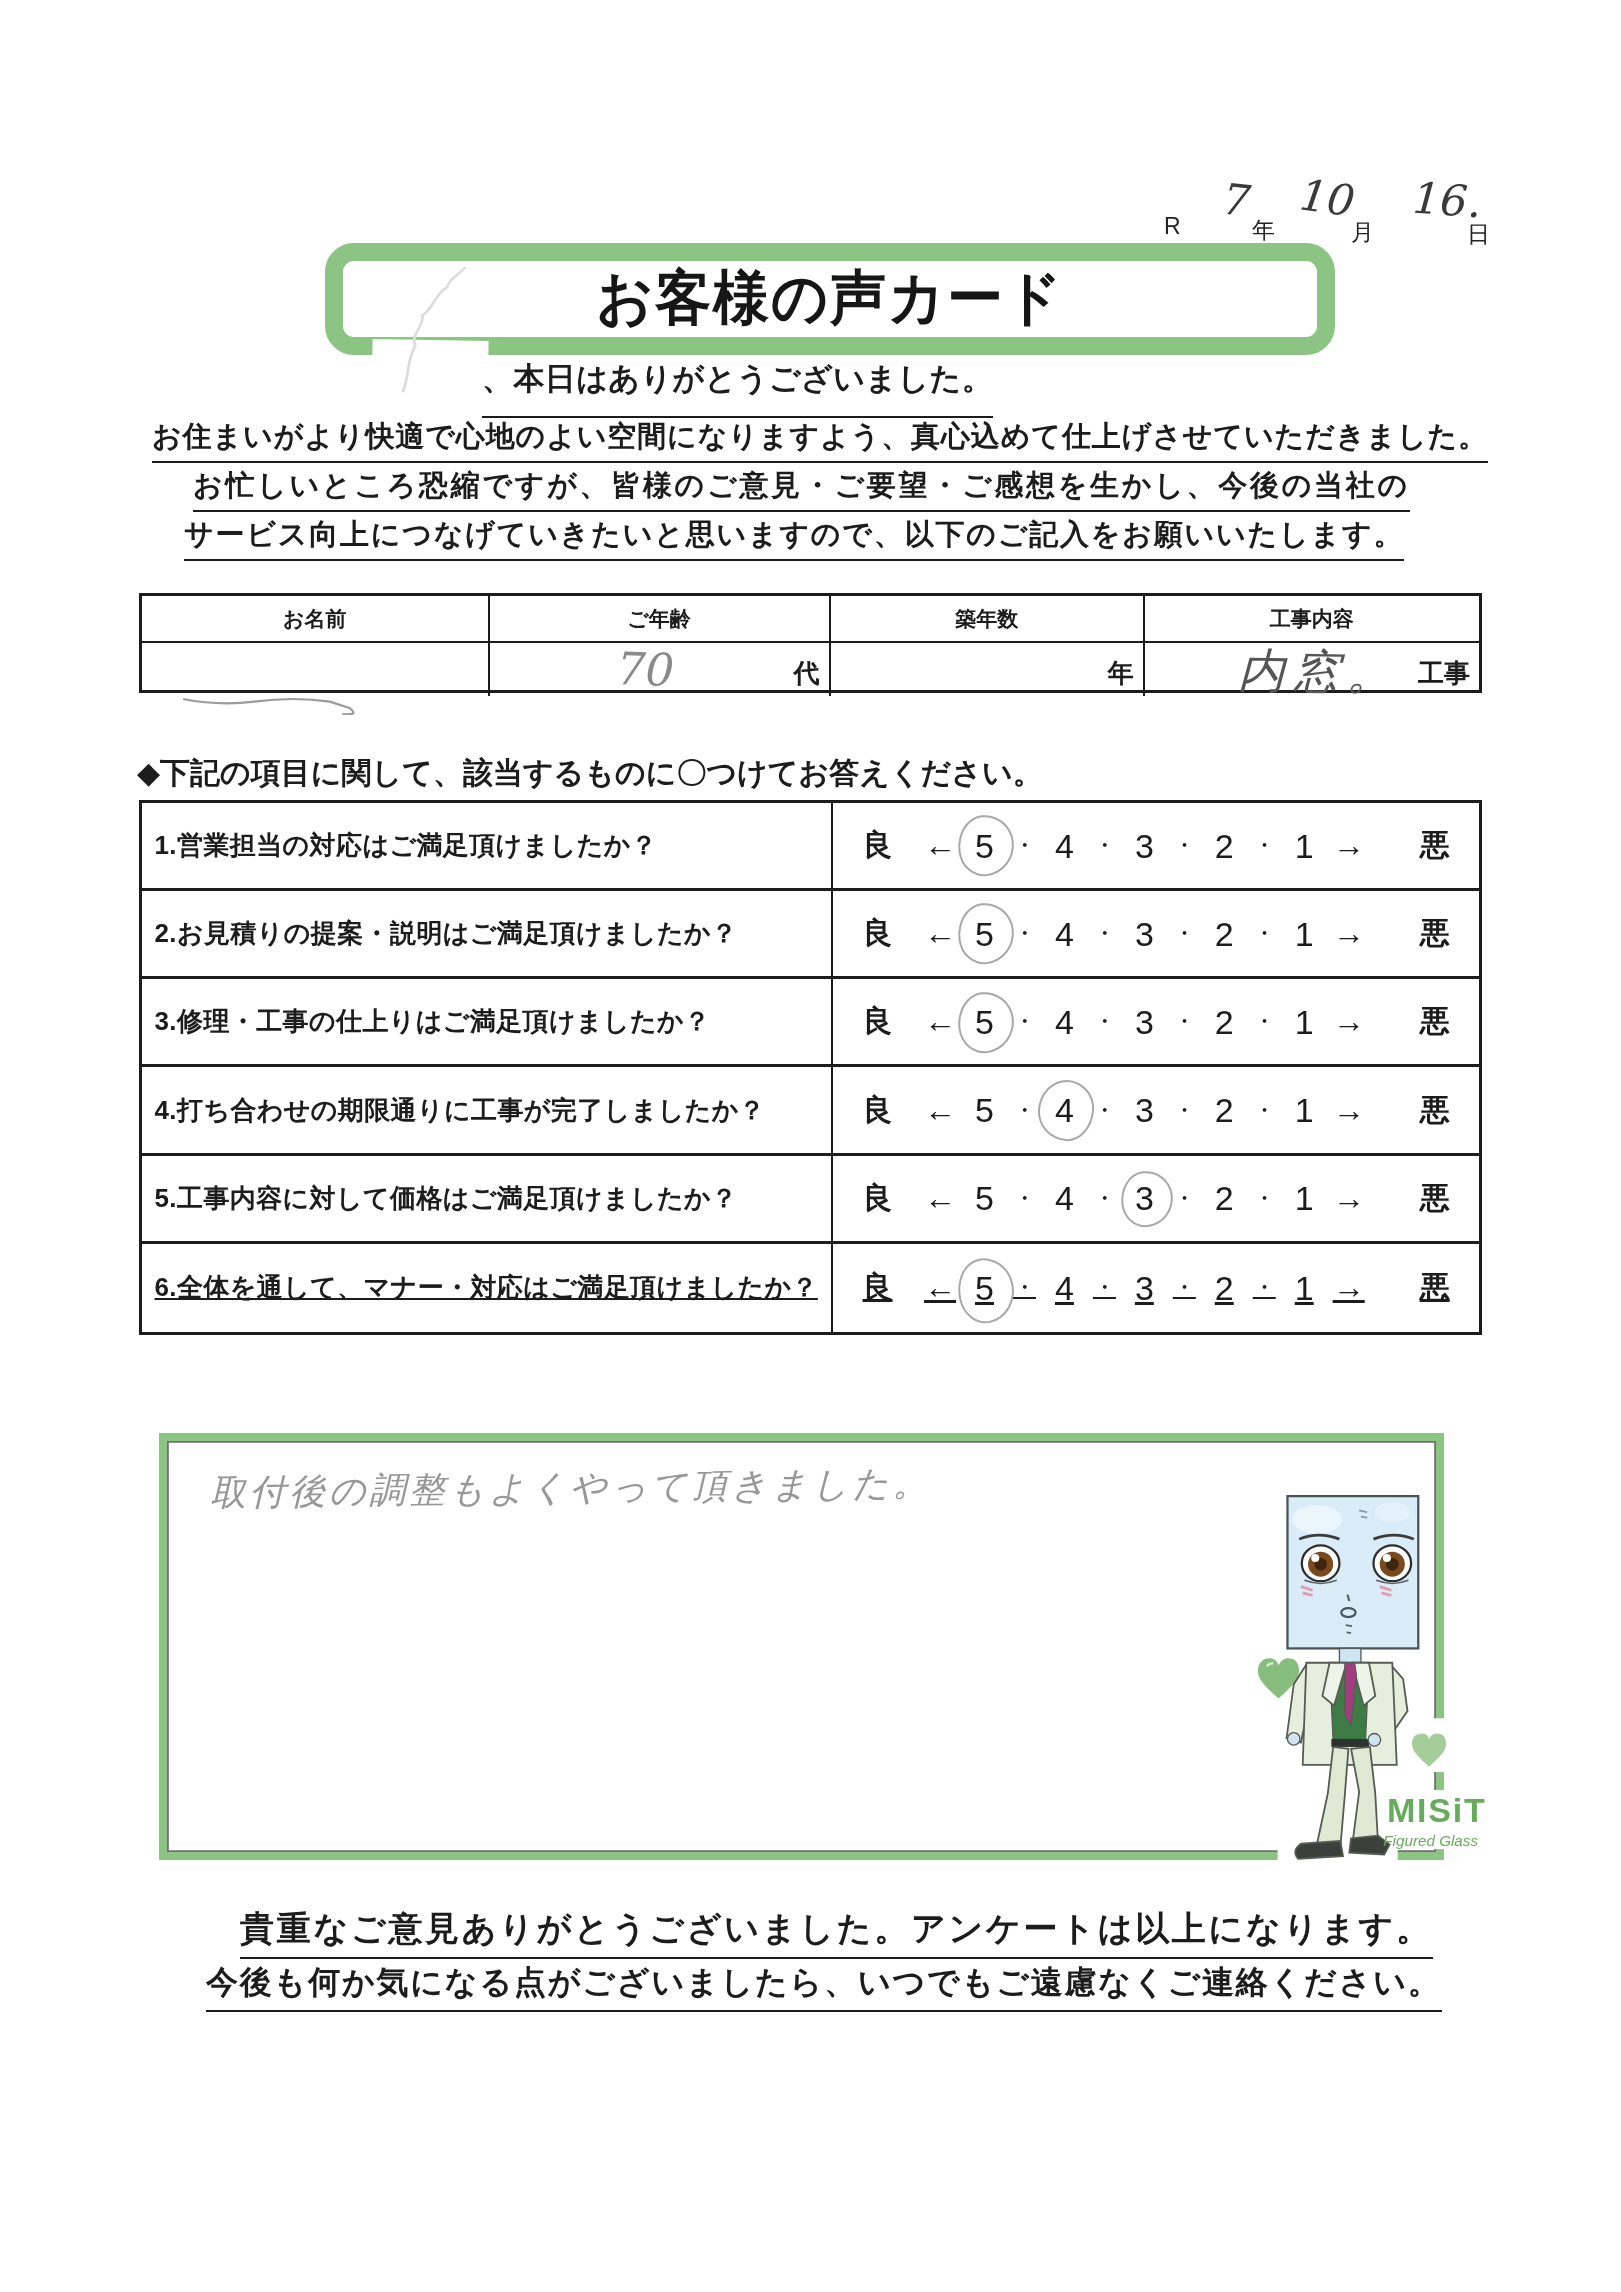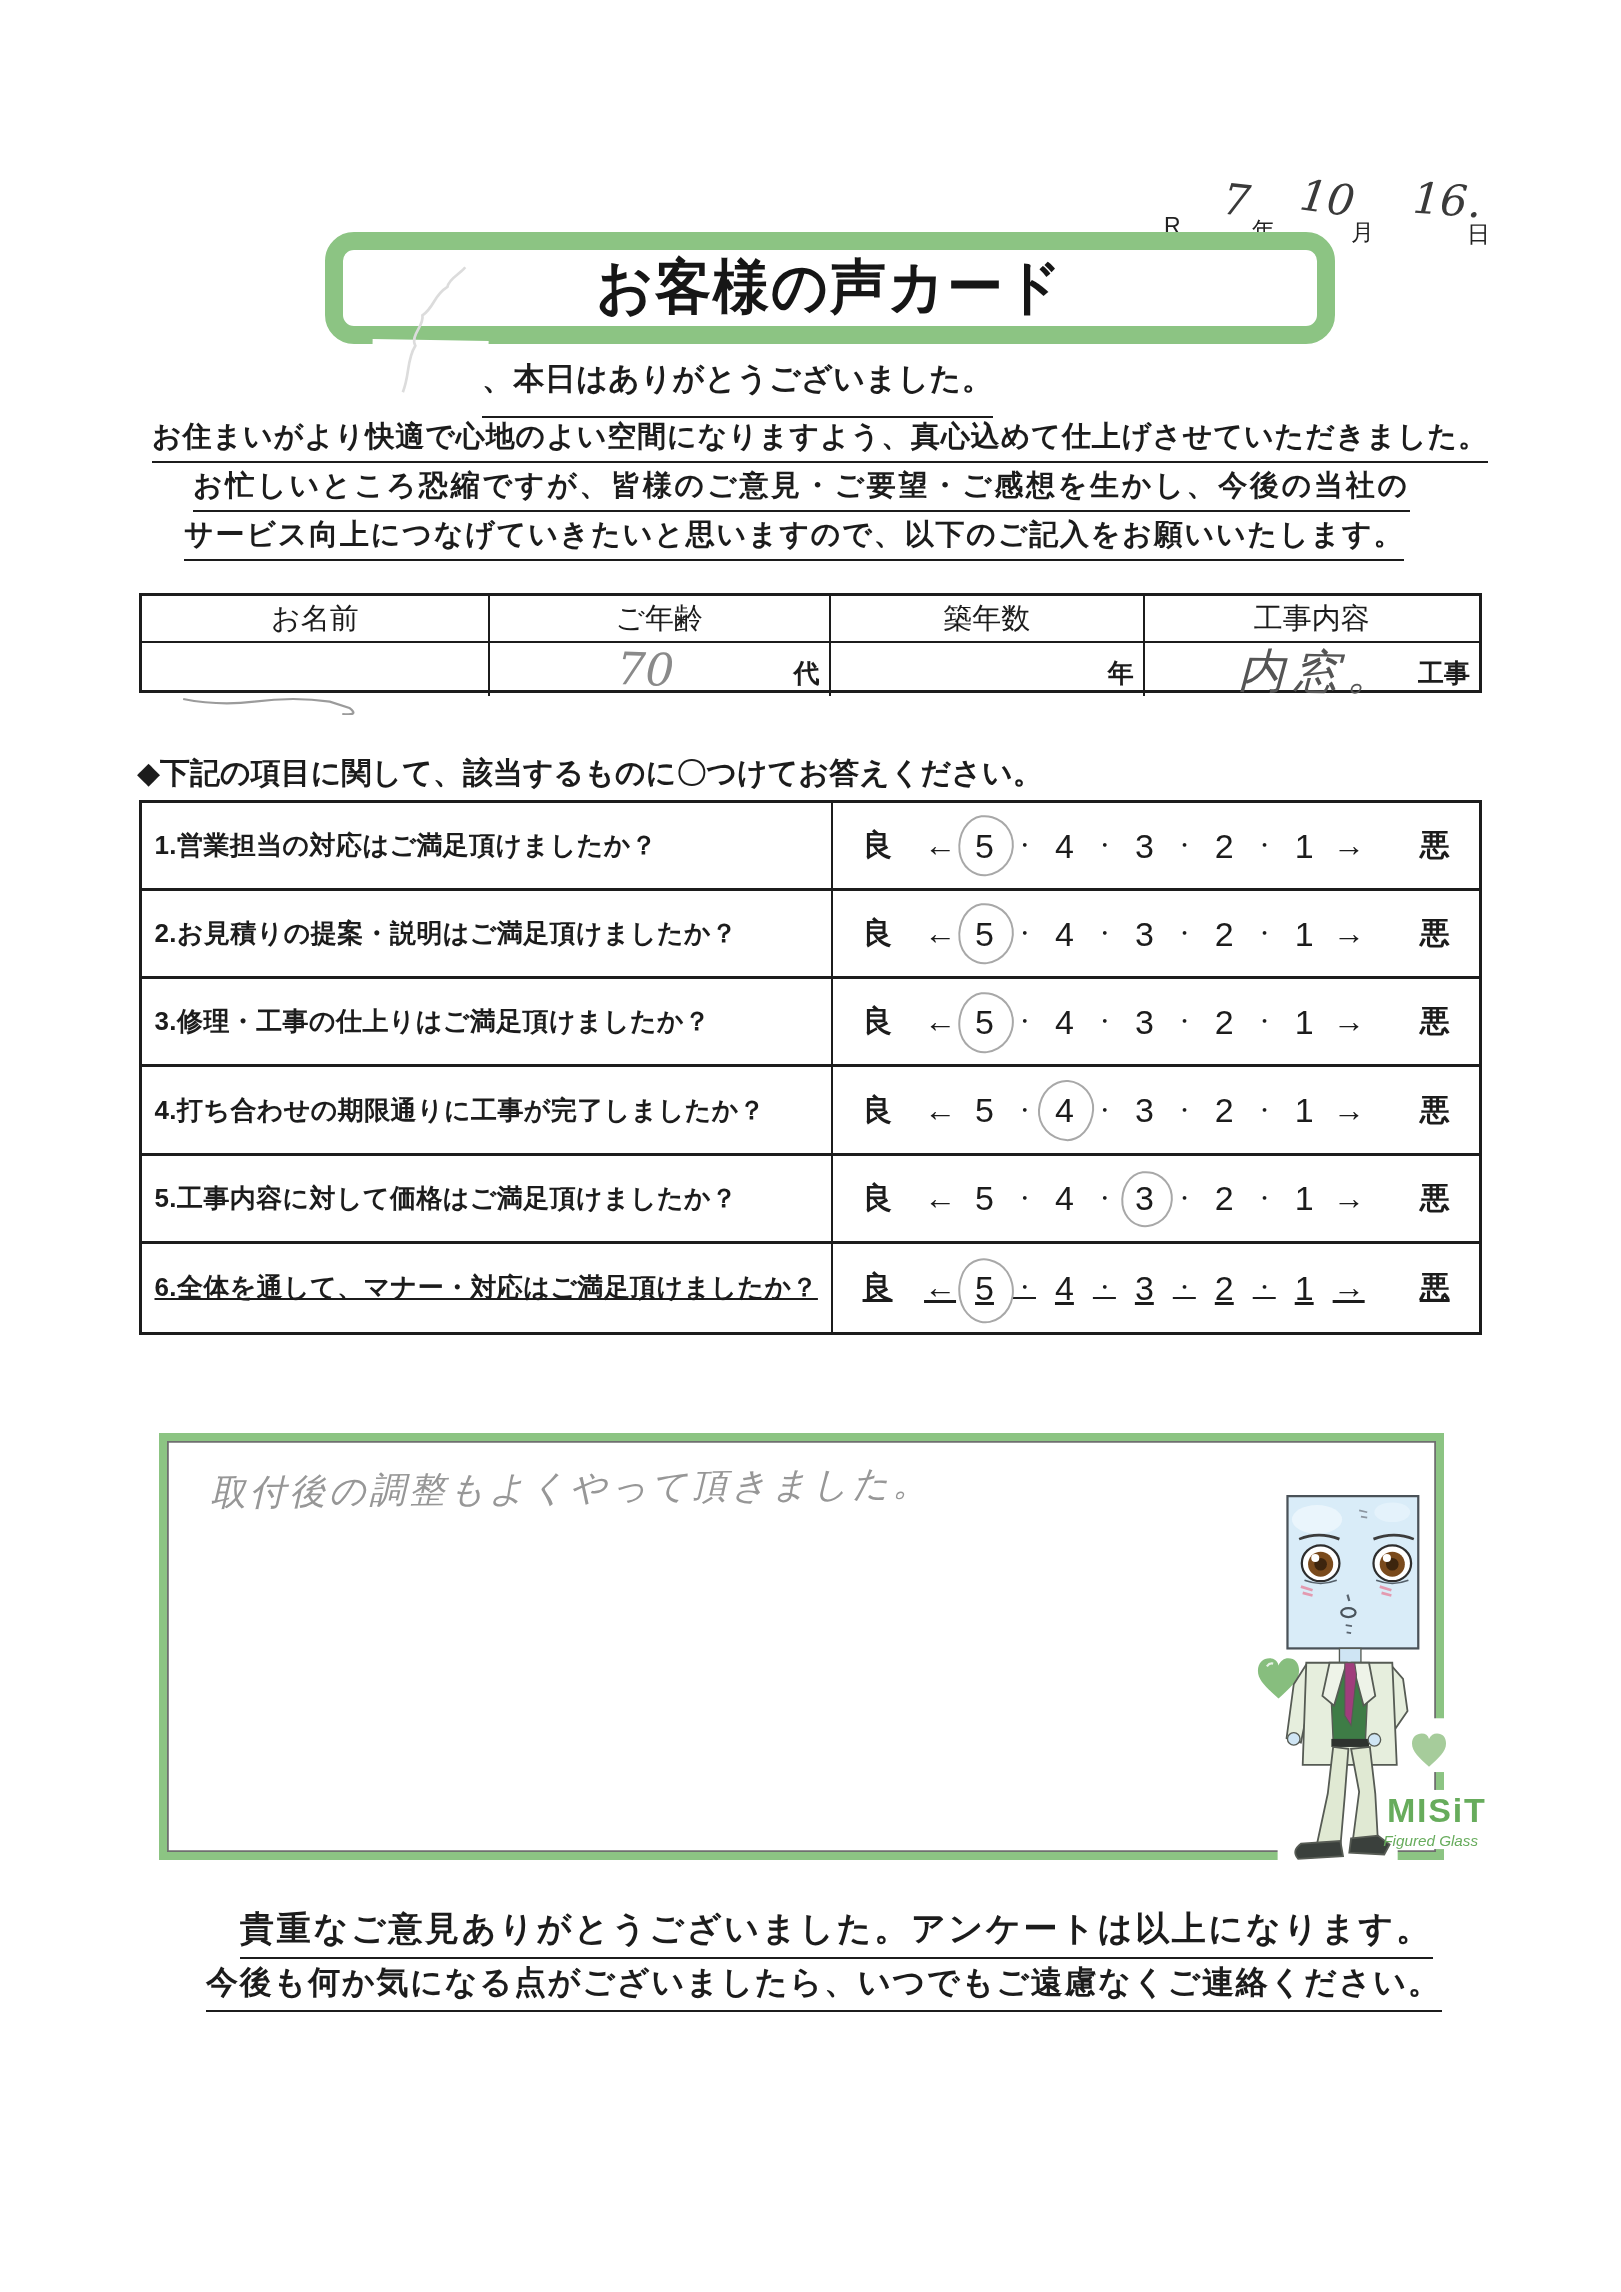--- a/index.html
+++ b/index.html
@@ -11,21 +11,21 @@
     color:#1c1c1c;
     overflow:hidden;
   }
   
   .date-abs{position:absolute;white-space:nowrap;}
   .printed-sm{font-size:23px;color:#222;}
   .hw{font-family:"DejaVu Serif","Liberation Serif",serif;font-style:italic;font-weight:400;color:#3a3a3a;}
   .hw-date{font-size:43px;line-height:1;}
   
   .banner{
-    position:absolute;left:325px;top:232px;width:974px;height:76px;
+    position:absolute;left:325px;top:243px;width:974px;height:76px;
     border:18px solid #8cc483;border-radius:29px;background:#fff;
     display:flex;align-items:center;justify-content:center;z-index:1;
   }
   .banner-title{
     font-size:56px;font-weight:900;letter-spacing:1.8px;color:#161616;
     transform:scaleY(1.06);
   }
   .whiteout{position:absolute;left:372px;top:340px;width:116px;height:72px;background:#fff;z-index:2;transform:rotate(1deg);}
   .crease{position:absolute;left:385px;top:260px;z-index:3;pointer-events:none;}
   
@@ -47,21 +47,21 @@
     border:3.6px solid #1c1c1c;box-sizing:border-box;
     display:grid;grid-template-columns:26% 25.5% 23.5% 25%;grid-template-rows:47px 1fr;
   }
   .info-cell{
     border-right:2.7px solid #1c1c1c;border-bottom:2.7px solid #1c1c1c;
     display:flex;align-items:center;justify-content:center;position:relative;
     box-sizing:border-box;
   }
   .info-cell:nth-child(4n){border-right:none;}
   .info-cell.vrow{border-bottom:none;}
-  .info-head{font-size:29px;font-weight:400;}
+  .info-head{font-size:21px;font-weight:700;}
   .unit{position:absolute;right:9px;bottom:5.4px;font-size:26px;font-weight:700;color:#1c1c1c;}
   .hw-age{font-size:45px;color:#8a8a8a;transform:rotate(2deg);margin-right:27px;}
   .hw-work{position:absolute;left:28%;top:-1.8px;font-size:47px;color:#555;transform:rotate(1deg);letter-spacing:7.2px;z-index:5;}
   .name-scribble{position:absolute;left:36px;top:40px;}
   
   .sec-heading{position:absolute;font-size:30px;font-weight:800;letter-spacing:0px;white-space:nowrap;text-align:right;}
   .h-survey{left:137px;top:753px;}
   .h-comments{left:137px;top:1389px;}
   
   .survey{

